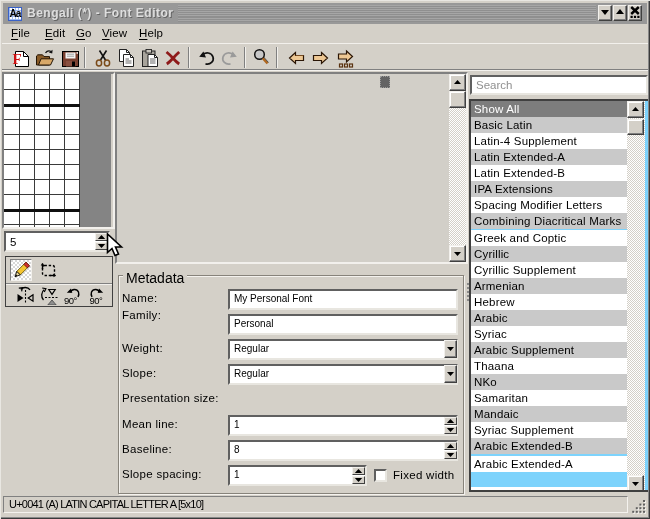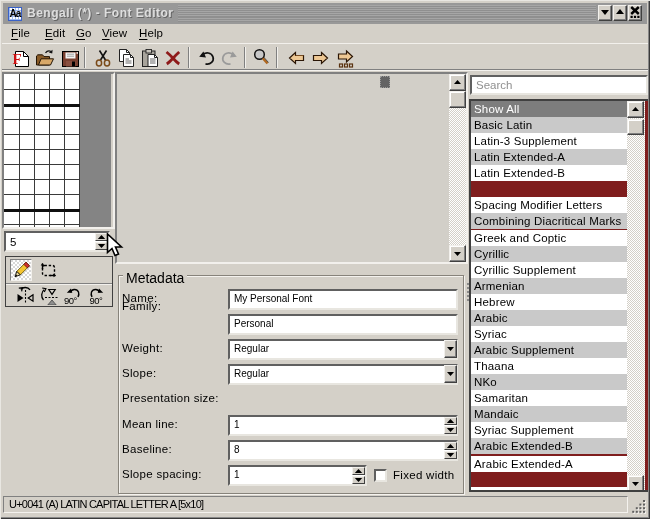--- a/index.html
+++ b/index.html
@@ -67,21 +67,21 @@
   border:2px solid;border-color:#606060 #e8e6e0 #e8e6e0 #606060;font-size:10px;}
 .mfield .v{position:absolute;left:4px;top:2px;}
 .combobtn{position:absolute;right:0;top:0;width:13px;height:17px;background:#d4d0c8;
   border:1px solid;border-color:#f2f0ec #404040 #404040 #f2f0ec;box-shadow:inset -1px -1px 0 #808080;}
 .checkbox{position:absolute;width:13px;height:13px;background:#fff;
   border:2px solid;border-color:#606060 #e8e6e0 #e8e6e0 #606060;}
 
 .search{left:470px;top:75px;width:178px;height:20px;background:#fff;
   border:2px solid;border-color:#606060 #e8e6e0 #e8e6e0 #606060;}
 .search .ph{position:absolute;left:4px;top:2px;color:#909090;font-size:11.5px;}
-.listbox{left:469px;top:99px;width:180px;height:393px;background:#7f1d1d;
+.listbox{left:469px;top:99px;width:180px;height:393px;background:#7dd3fc;
   border:2px solid #404040;border-right:1px solid #404040;overflow:hidden;}
 .row{position:absolute;left:0;width:155.5px;height:16px;font-size:11.5px;letter-spacing:0.18px;
   padding:2px 0 0 3px;white-space:nowrap;overflow:hidden;}
 .rsel{background:#7d7d7d;color:#fff;}
 .rgray{background:#c9c9c9;}
 .rwhite{background:#fff;}
 .listsb{position:absolute;right:3px;top:0;width:18px;height:391px;
   background:repeating-conic-gradient(#ffffff 0 25%,#d4d0c8 0 50%) 0 0/2px 2px;}
 
 .statusbar{left:3px;top:496px;width:625px;height:17px;background:#d4d0c8;
@@ -289,21 +289,21 @@
         </svg></div>
   </div>
 </div>
 
 <div class="abs metagroup" id="metagroup">
   <div class="mtitle">Metadata</div>
 <div class="mlabel" style="top:15.5px;">Name:</div>
     <div class="mfield" style="top:12.5px;width:230px;">
       <span class="v">My Personal Font</span>
     </div>
-    <div class="mlabel" style="top:24px;">Family:</div>
+    <div class="mlabel" style="top:33px;">Family:</div>
     <div class="mfield" style="top:37.7px;width:230px;">
       <span class="v">Personal</span>
     </div>
     <div class="mlabel" style="top:65.9px;">Weight:</div>
     <div class="mfield" style="top:62.9px;width:230px;">
       <span class="v">Regular</span>
       <div class="combobtn" style="right:-1px;top:-1px;height:18px;"><svg width="11" height="15" viewBox="0 0 11 15">
           <path d="M2 6 L9 6 L5.5 10 Z" fill="#000"></path>
         </svg></div>
     </div>
@@ -366,23 +366,24 @@
     <div class="checkbox" style="left:255px;top:192.9px;"></div>
     <div class="mlabel" style="left:274px;top:192.9px;">Fixed width</div>
   </div>
 
 <div class="abs search">
     <span class="ph">Search</span>
   </div>
 <div class="abs listbox" id="listbox">
     <div class="row rsel" style="top:0px;">Show All</div>
     <div class="row rgray" style="top:16.07px;">Basic Latin</div>
-    <div class="row rwhite" style="top:32.14px;">Latin-3 Supplement</div>
+    <div class="row rwhite" style="top:32.14px;">Latin-4 Supplement</div>
     <div class="row rgray" style="top:48.21px;">Latin Extended-A</div>
     <div class="row rwhite" style="top:64.28px;">Latin Extended-B</div>
+    <div class="row rgray" style="top:80.35px;">IPA Extensions</div>
     <div class="row rwhite" style="top:96.42px;">Spacing Modifier Letters</div>
     <div class="row rgray" style="top:112.49000000000001px;">Combining Diacritical Marks</div>
     <div class="row rwhite" style="top:128.56px;">Greek and Coptic</div>
     <div class="row rgray" style="top:144.63px;">Cyrillic</div>
     <div class="row rwhite" style="top:160.7px;">Cyrillic Supplement</div>
     <div class="row rgray" style="top:176.77px;">Armenian</div>
     <div class="row rwhite" style="top:192.84px;">Hebrew</div>
     <div class="row rgray" style="top:208.91px;">Arabic</div>
     <div class="row rwhite" style="top:224.98000000000002px;">Syriac</div>
     <div class="row rgray" style="top:241.05px;">Arabic Supplement</div>

